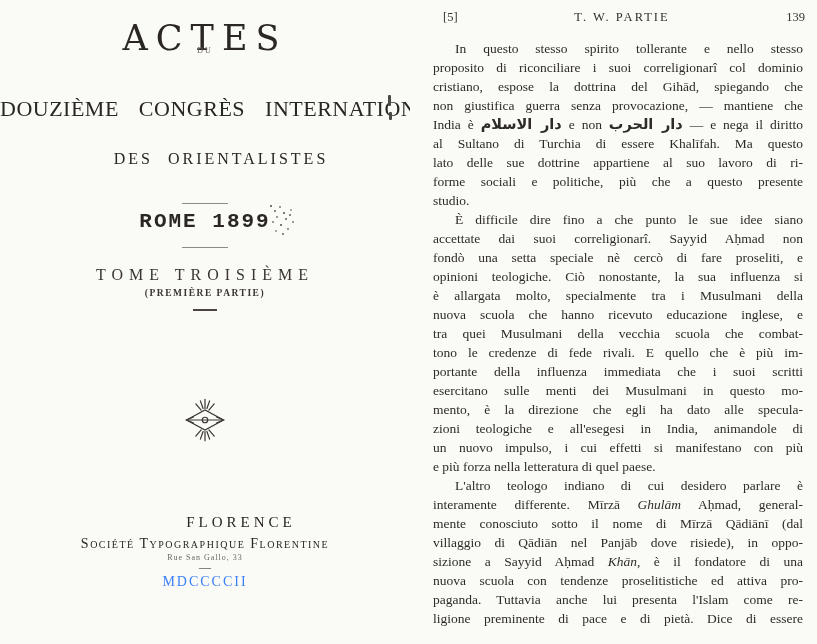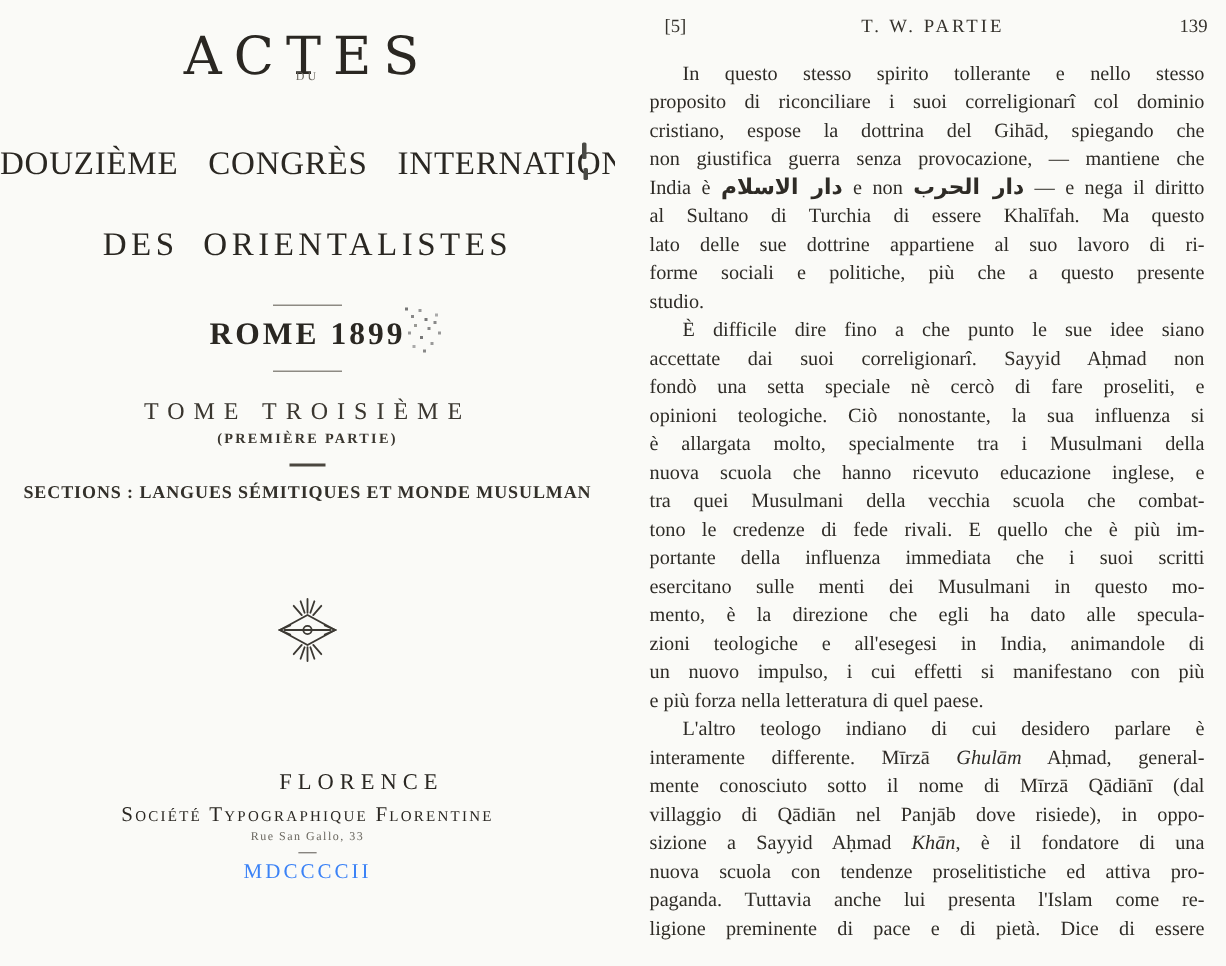--- a/index.html
+++ b/index.html
@@ -11,26 +11,26 @@
   .spread{display:flex;width:817px;height:644px;}
   .page{position:relative;height:644px;background:#fafaf7;}
   .page-left{width:410px;}
   .page-right{width:407px;}
 
   
   .lp{position:absolute;left:0;width:100%;text-align:center;white-space:nowrap;color:#2a2722;}
   .l-actes{top:18px;font-size:35px;letter-spacing:8px;font-family:"DejaVu Serif",serif;}
   .l-du{top:46px;font-size:8px;letter-spacing:2px;color:#6a675f;}
   .l-title2{top:96px;font-size:22px;letter-spacing:.5px;word-spacing:14px;font-family:"Liberation Serif",serif;}
-  .l-title3{top:150px;font-size:22px;letter-spacing:3px;word-spacing:8px;}
+  .l-title3{top:150px;font-size:16px;letter-spacing:3px;word-spacing:8px;padding-left:16px;}
   .rule{position:absolute;left:50%;transform:translateX(-50%);height:1px;background:#8d8a83;}
   .rule-1{top:203px;width:46px;}
   .rule-2{top:247px;width:46px;}
   .rule-3{top:309px;width:24px;height:2px;background:#4a463f;}
-  .l-rome{top:210px;font-size:21px;font-weight:bold;letter-spacing:2px;}
+  .l-rome{top:210px;font-size:21px;font-weight:bold;letter-spacing:2px;font-family:Liberation Mono, monospace;}
   .l-tome{top:266px;font-size:16px;letter-spacing:6px;color:#3a362f;}
   .l-partie{top:288px;font-size:9.5px;font-weight:bold;letter-spacing:1.5px;color:#3a362f;}
   .l-sections{top:321px;font-size:12px;font-weight:bold;letter-spacing:.6px;color:#33302a;}
   .l-ornament{top:397px;}
   .l-florence{top:514px;font-size:15px;letter-spacing:4px;padding-left:36px;}
   .l-publisher{top:536px;font-size:14px;font-variant:small-caps;letter-spacing:1.5px;}
   .l-address{top:553px;font-size:8px;letter-spacing:1px;color:#6a675f;}
   .l-dash{top:560px;font-size:12px;color:#4a463f;}
   .l-year{top:574px;font-size:14px;letter-spacing:2px;color:#3b82f6;}
 
@@ -64,21 +64,20 @@
     <div class="lp l-du">DU</div>
     <div class="lp l-title2">DOUZIÈME CONGRÈS INTERNATIONAL</div>
     <div class="lp l-title3">DES ORIENTALISTES</div>
     <div class="rule rule-1"></div>
     <div class="lp l-rome">ROME 1899</div>
     <div class="speckles"></div>
     <div class="rule rule-2"></div>
     <div class="lp l-tome">TOME TROISIÈME</div>
     <div class="lp l-partie">(PREMIÈRE PARTIE)</div>
     <div class="rule rule-3"></div>
-    <div class="lp l-sections">SECTIONS : LANGUES SÉMITIQUES ET MONDE MUSULMAN</div>
 
     <div class="lp l-ornament">
       <svg width="46" height="46" viewBox="0 0 60 60" xmlns="http://www.w3.org/2000/svg">
         <g stroke="#3c3933" stroke-width="1.6" fill="none" stroke-linecap="round">
           <path d="M30 3v12M24 5l3.5 10M36 5l-3.5 10M18 9l7 8M42 9l-7 8"></path>
           <path d="M30 57V45M24 55l3.5-10M36 55l-3.5-10M18 51l7-8M42 51l-7-8"></path>
           <path d="M6 30L30 17L54 30L30 43Z"></path>
           <path d="M10 30h40"></path>
           <path d="M15 26l-9 4 9 4M45 26l9 4-9 4"></path>
           <circle cx="30" cy="30" r="3.6"></circle>

